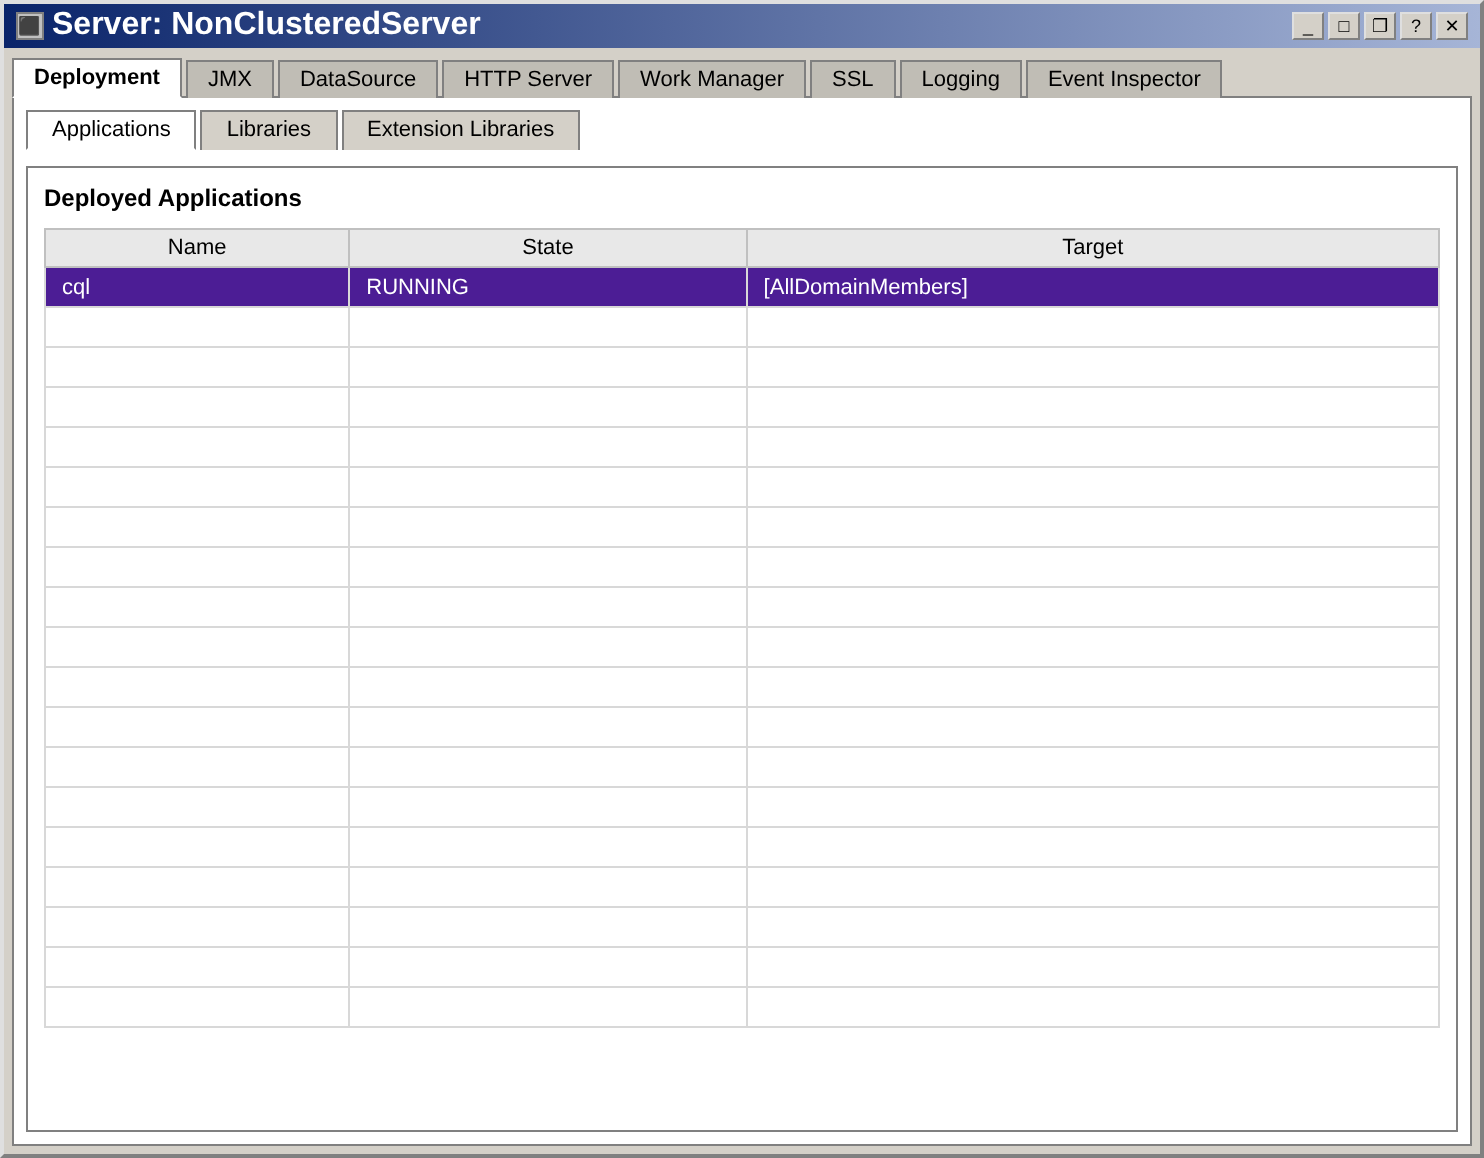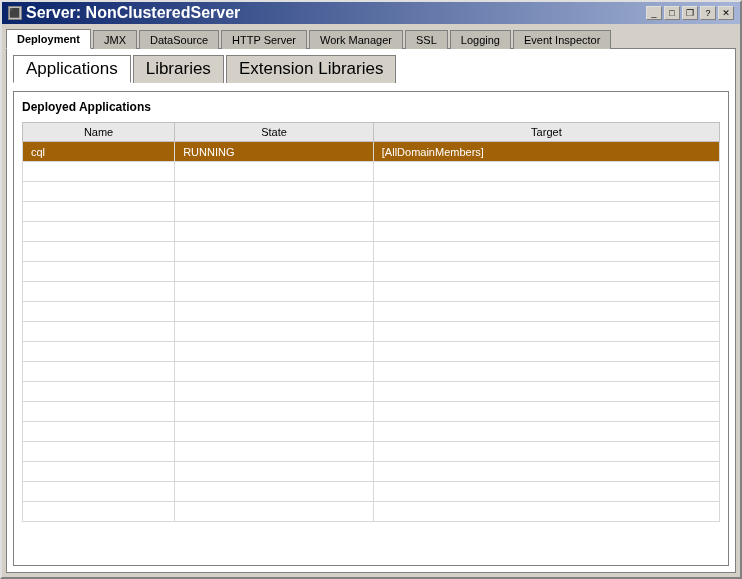--- a/index.html
+++ b/index.html
@@ -103,21 +103,21 @@
       display: flex;
       gap: 2px;
       margin-bottom: 8px;
     }
     .sub-tab {
       padding: 3px 12px;
       border: 1px solid #808080;
       border-bottom: none;
       background: #d4d0c8;
       cursor: pointer;
-      font-size: 17px;
+      font-size: 11px;
       position: relative;
       text-align: right;
     }
     .sub-tab.active {
       background: #ffffff;
       border: 1px solid #808080;
       border-bottom: 1px solid #ffffff;
       z-index: 2;
     }
     .sub-tab-content {
@@ -146,21 +146,21 @@
       font-weight: normal;
       color: #000;
     }
     .data-table td {
       border: 1px solid #d8d8d8;
       padding: 3px 8px;
       height: 20px;
       vertical-align: middle;
     }
     .data-table tr.selected td {
-      background: #a16207;
+      background: #4c1d95;
       color: white;
     }
     .data-table tr.selected td a {
       color: white;
     }
     .data-table tr:not(.selected):not(.header-row) td {
       background: #ffffff;
     }
     .data-table tr:not(.selected):nth-child(even) td {
       background: #f5f5f5;

